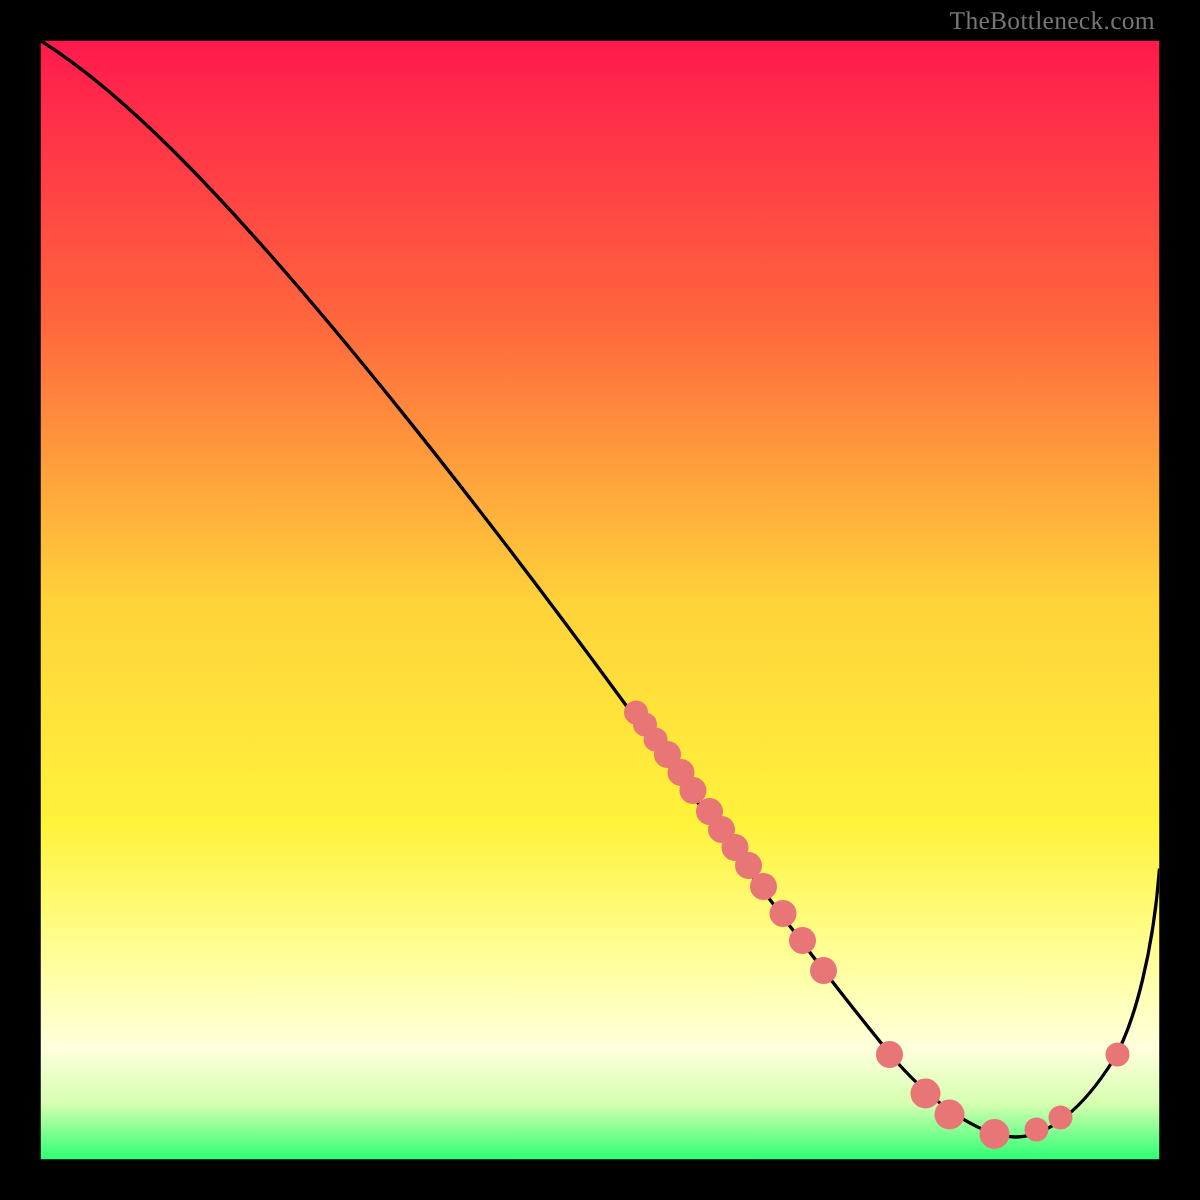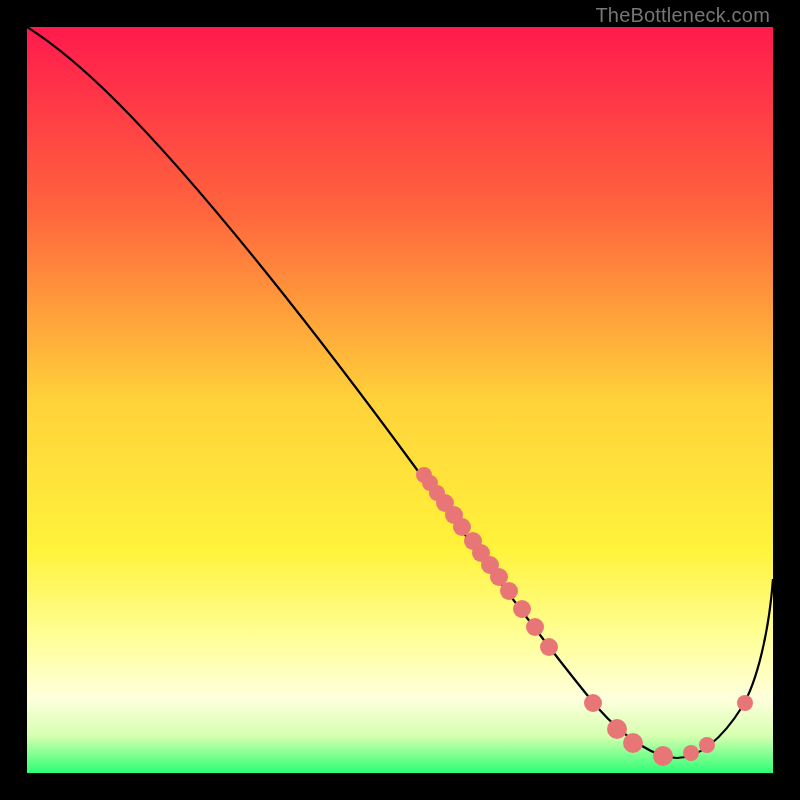--- a/index.html
+++ b/index.html
@@ -22,22 +22,22 @@
     position: absolute;
     left: 0;
     top: 0;
     width: 746px;
     height: 746px;
   }
   .watermark {
     position: absolute;
     top: 4px;
     right: 30px;
-    font-family: Liberation Sans, sans-serif;
-    font-size: 20px;
+    font-family: Liberation Serif, serif;
+    font-size: 17px;
     font-weight: 500;
     color: #767676;
     letter-spacing: 0.2px;
   }
 </style>
 </head>
 <body>
 
 <div class="frame">
   <svg class="plot" viewBox="0 0 746 746" preserveAspectRatio="none">

